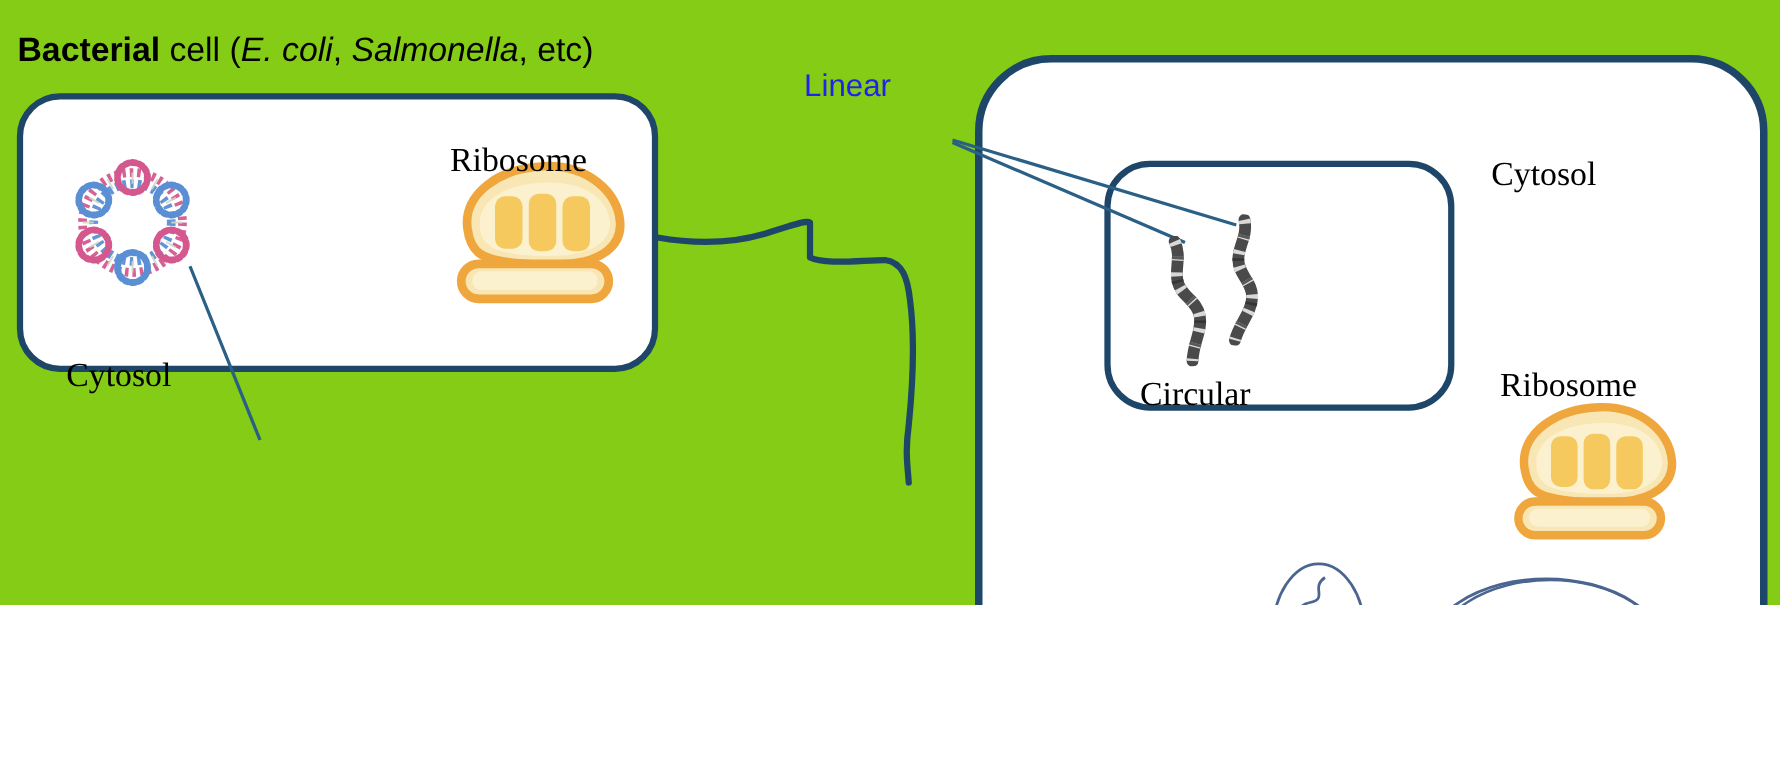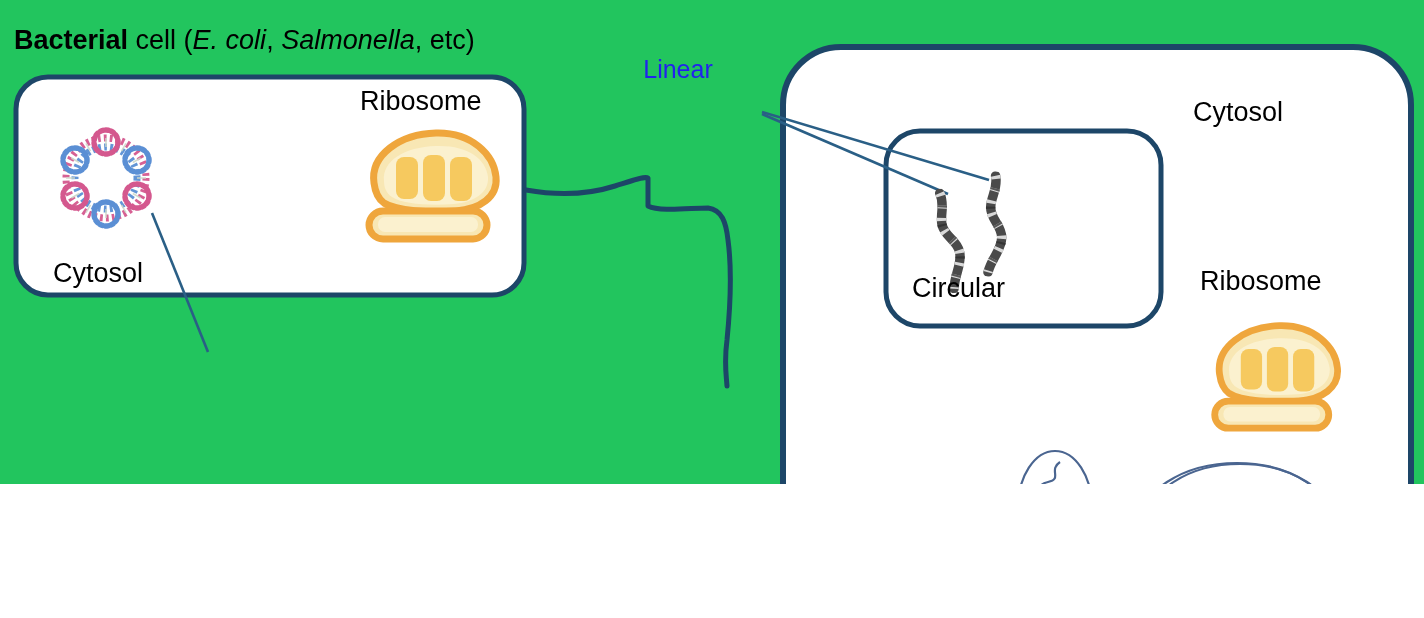--- a/index.html
+++ b/index.html
@@ -7,37 +7,38 @@
     padding: 0;
     background: #ffffff;
   }
   body {
     font-family: "Liberation Sans", sans-serif;
   }
   #canvas {
     position: relative;
     width: 1424px;
     height: 484px;
-    background: #22c55e;
+    background: #84cc16;
     overflow: hidden;
   }
   .svg-layer {
     position: absolute;
     left: 0;
     top: 0;
     width: 1424px;
     height: 618px;
   }
   .label {
     position: absolute;
     color: #000000;
     font-size: 27px;
     line-height: 1.16;
     white-space: nowrap;
-    font-family: Liberation Sans, sans-serif;
+    font-family: Liberation Serif, serif;
+    margin-top: 27px;
   }
   .title {
     font-size: 27px;
     color: #000000;
     white-space: nowrap;
   }
   .title b { font-weight: bold; }
   .title i { font-style: italic; }
   .blue-label {
     position: absolute;

